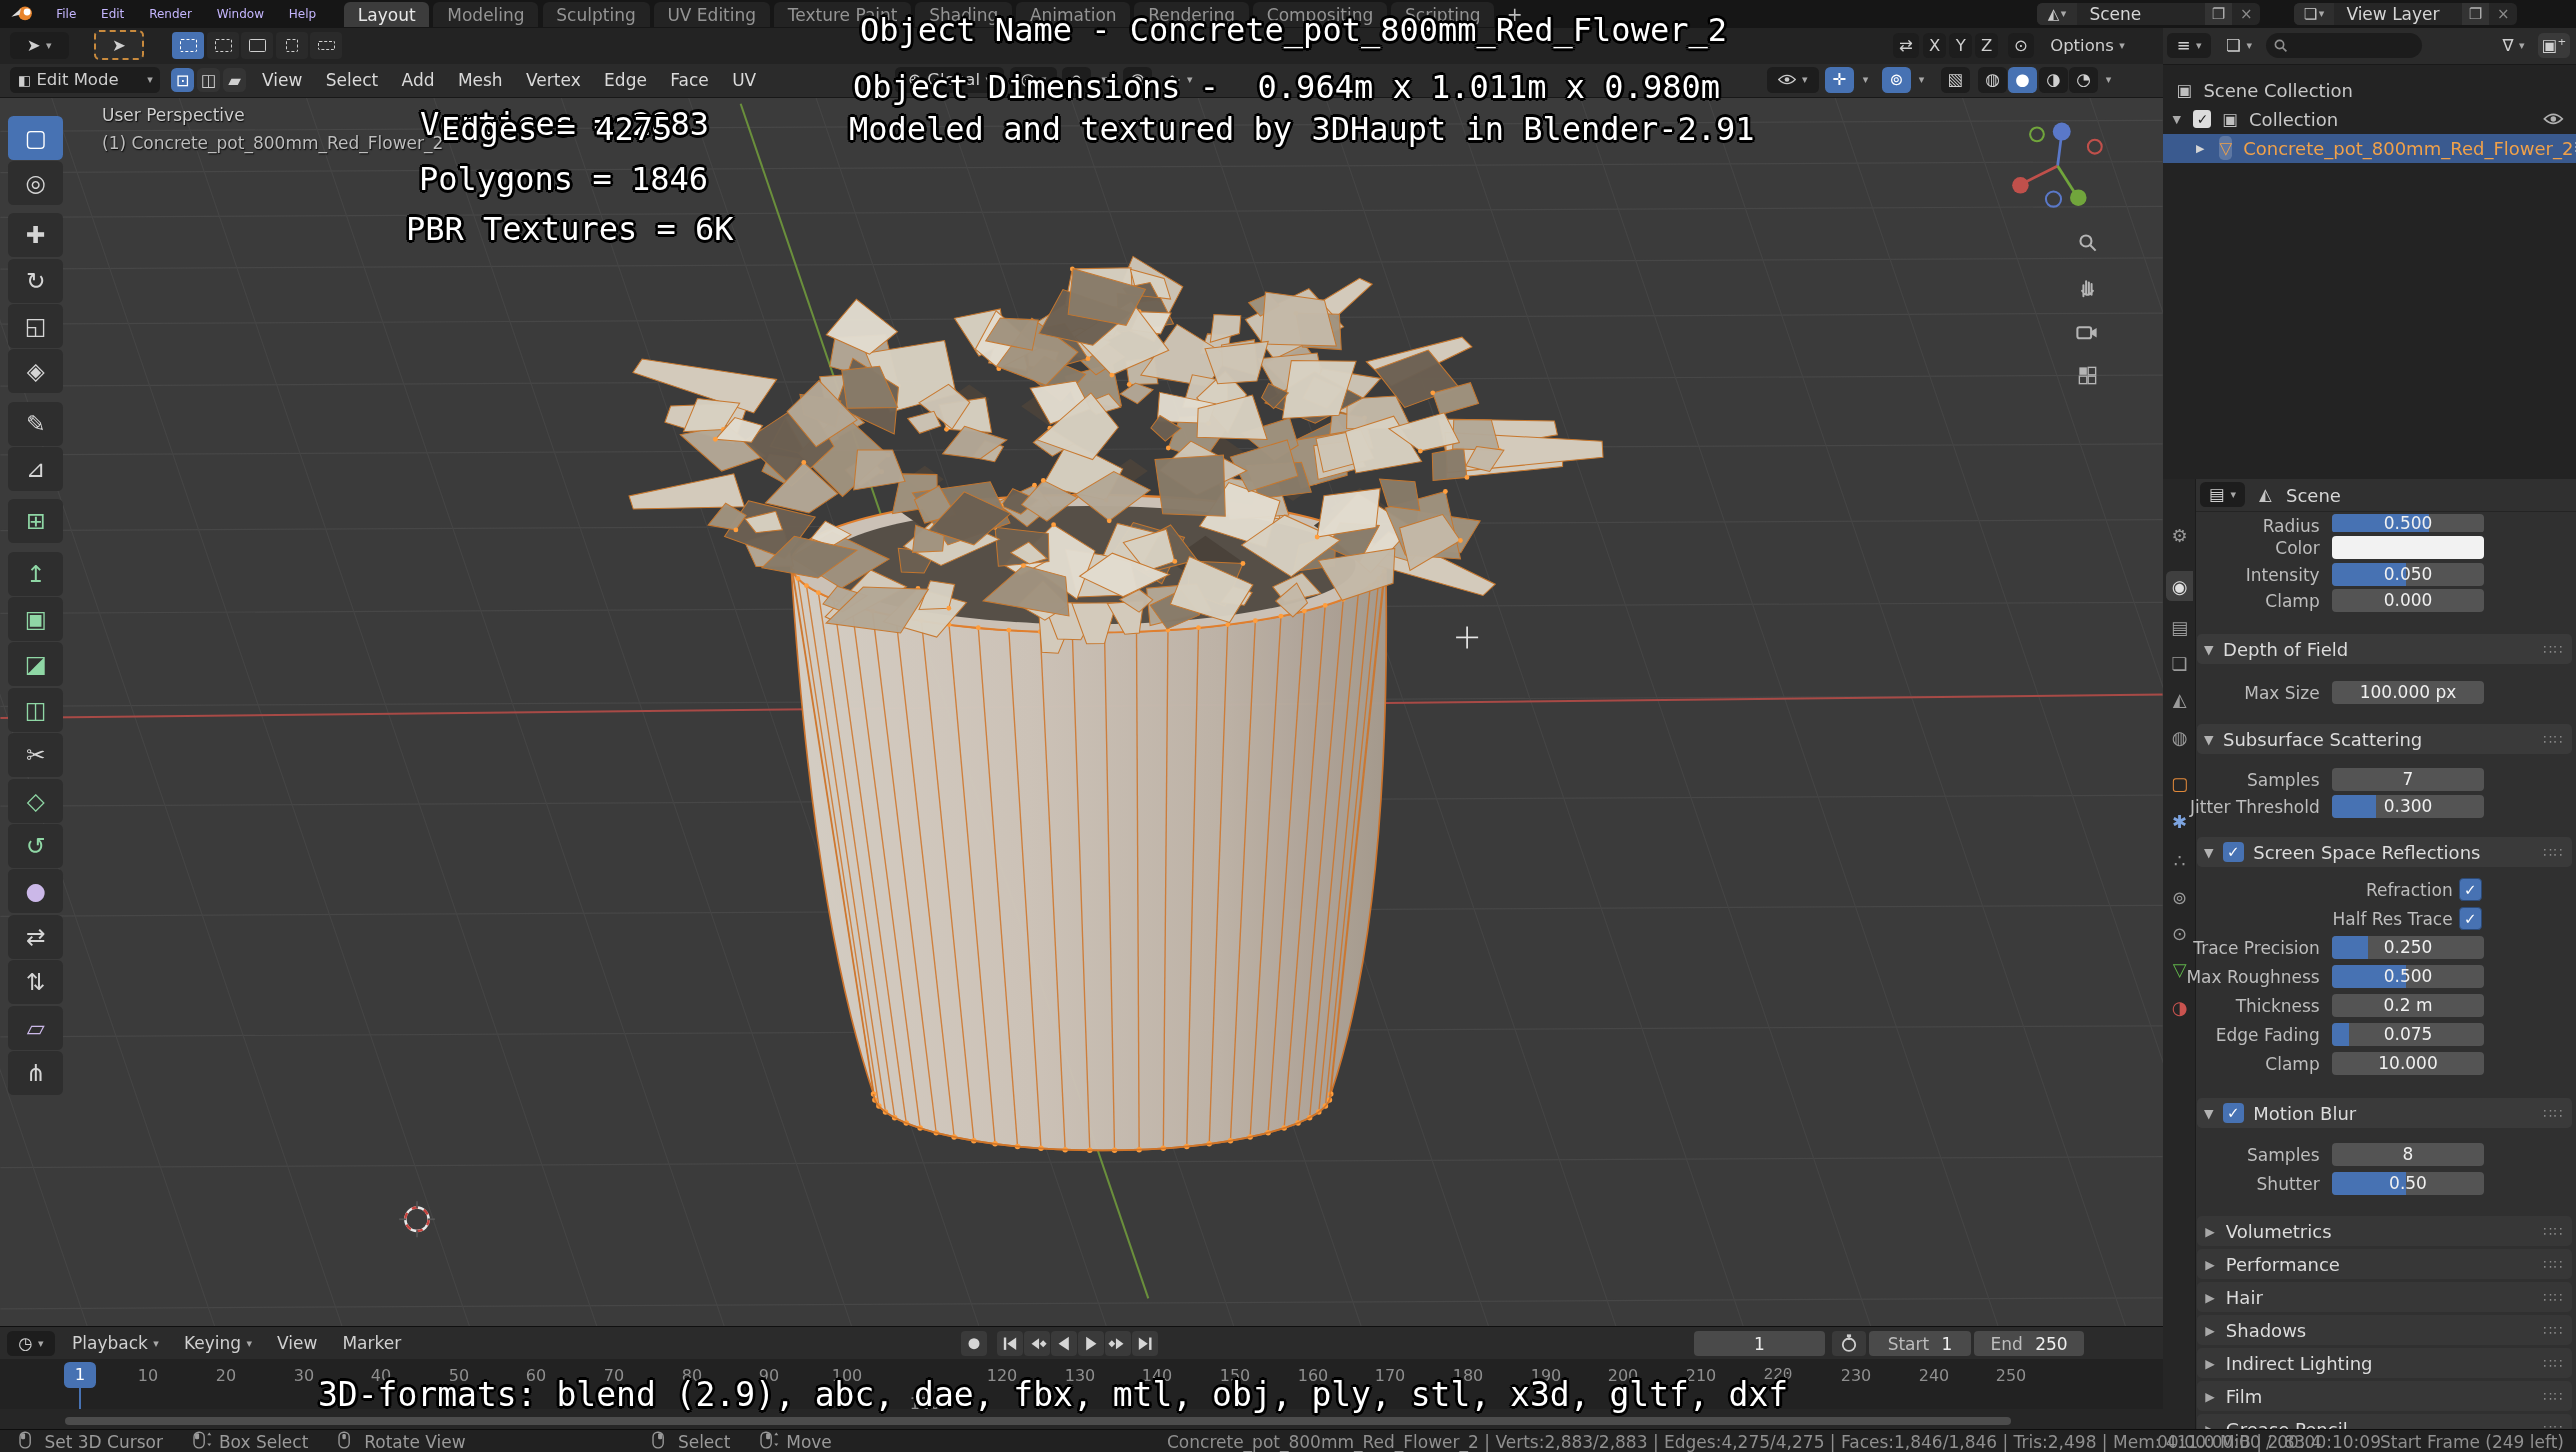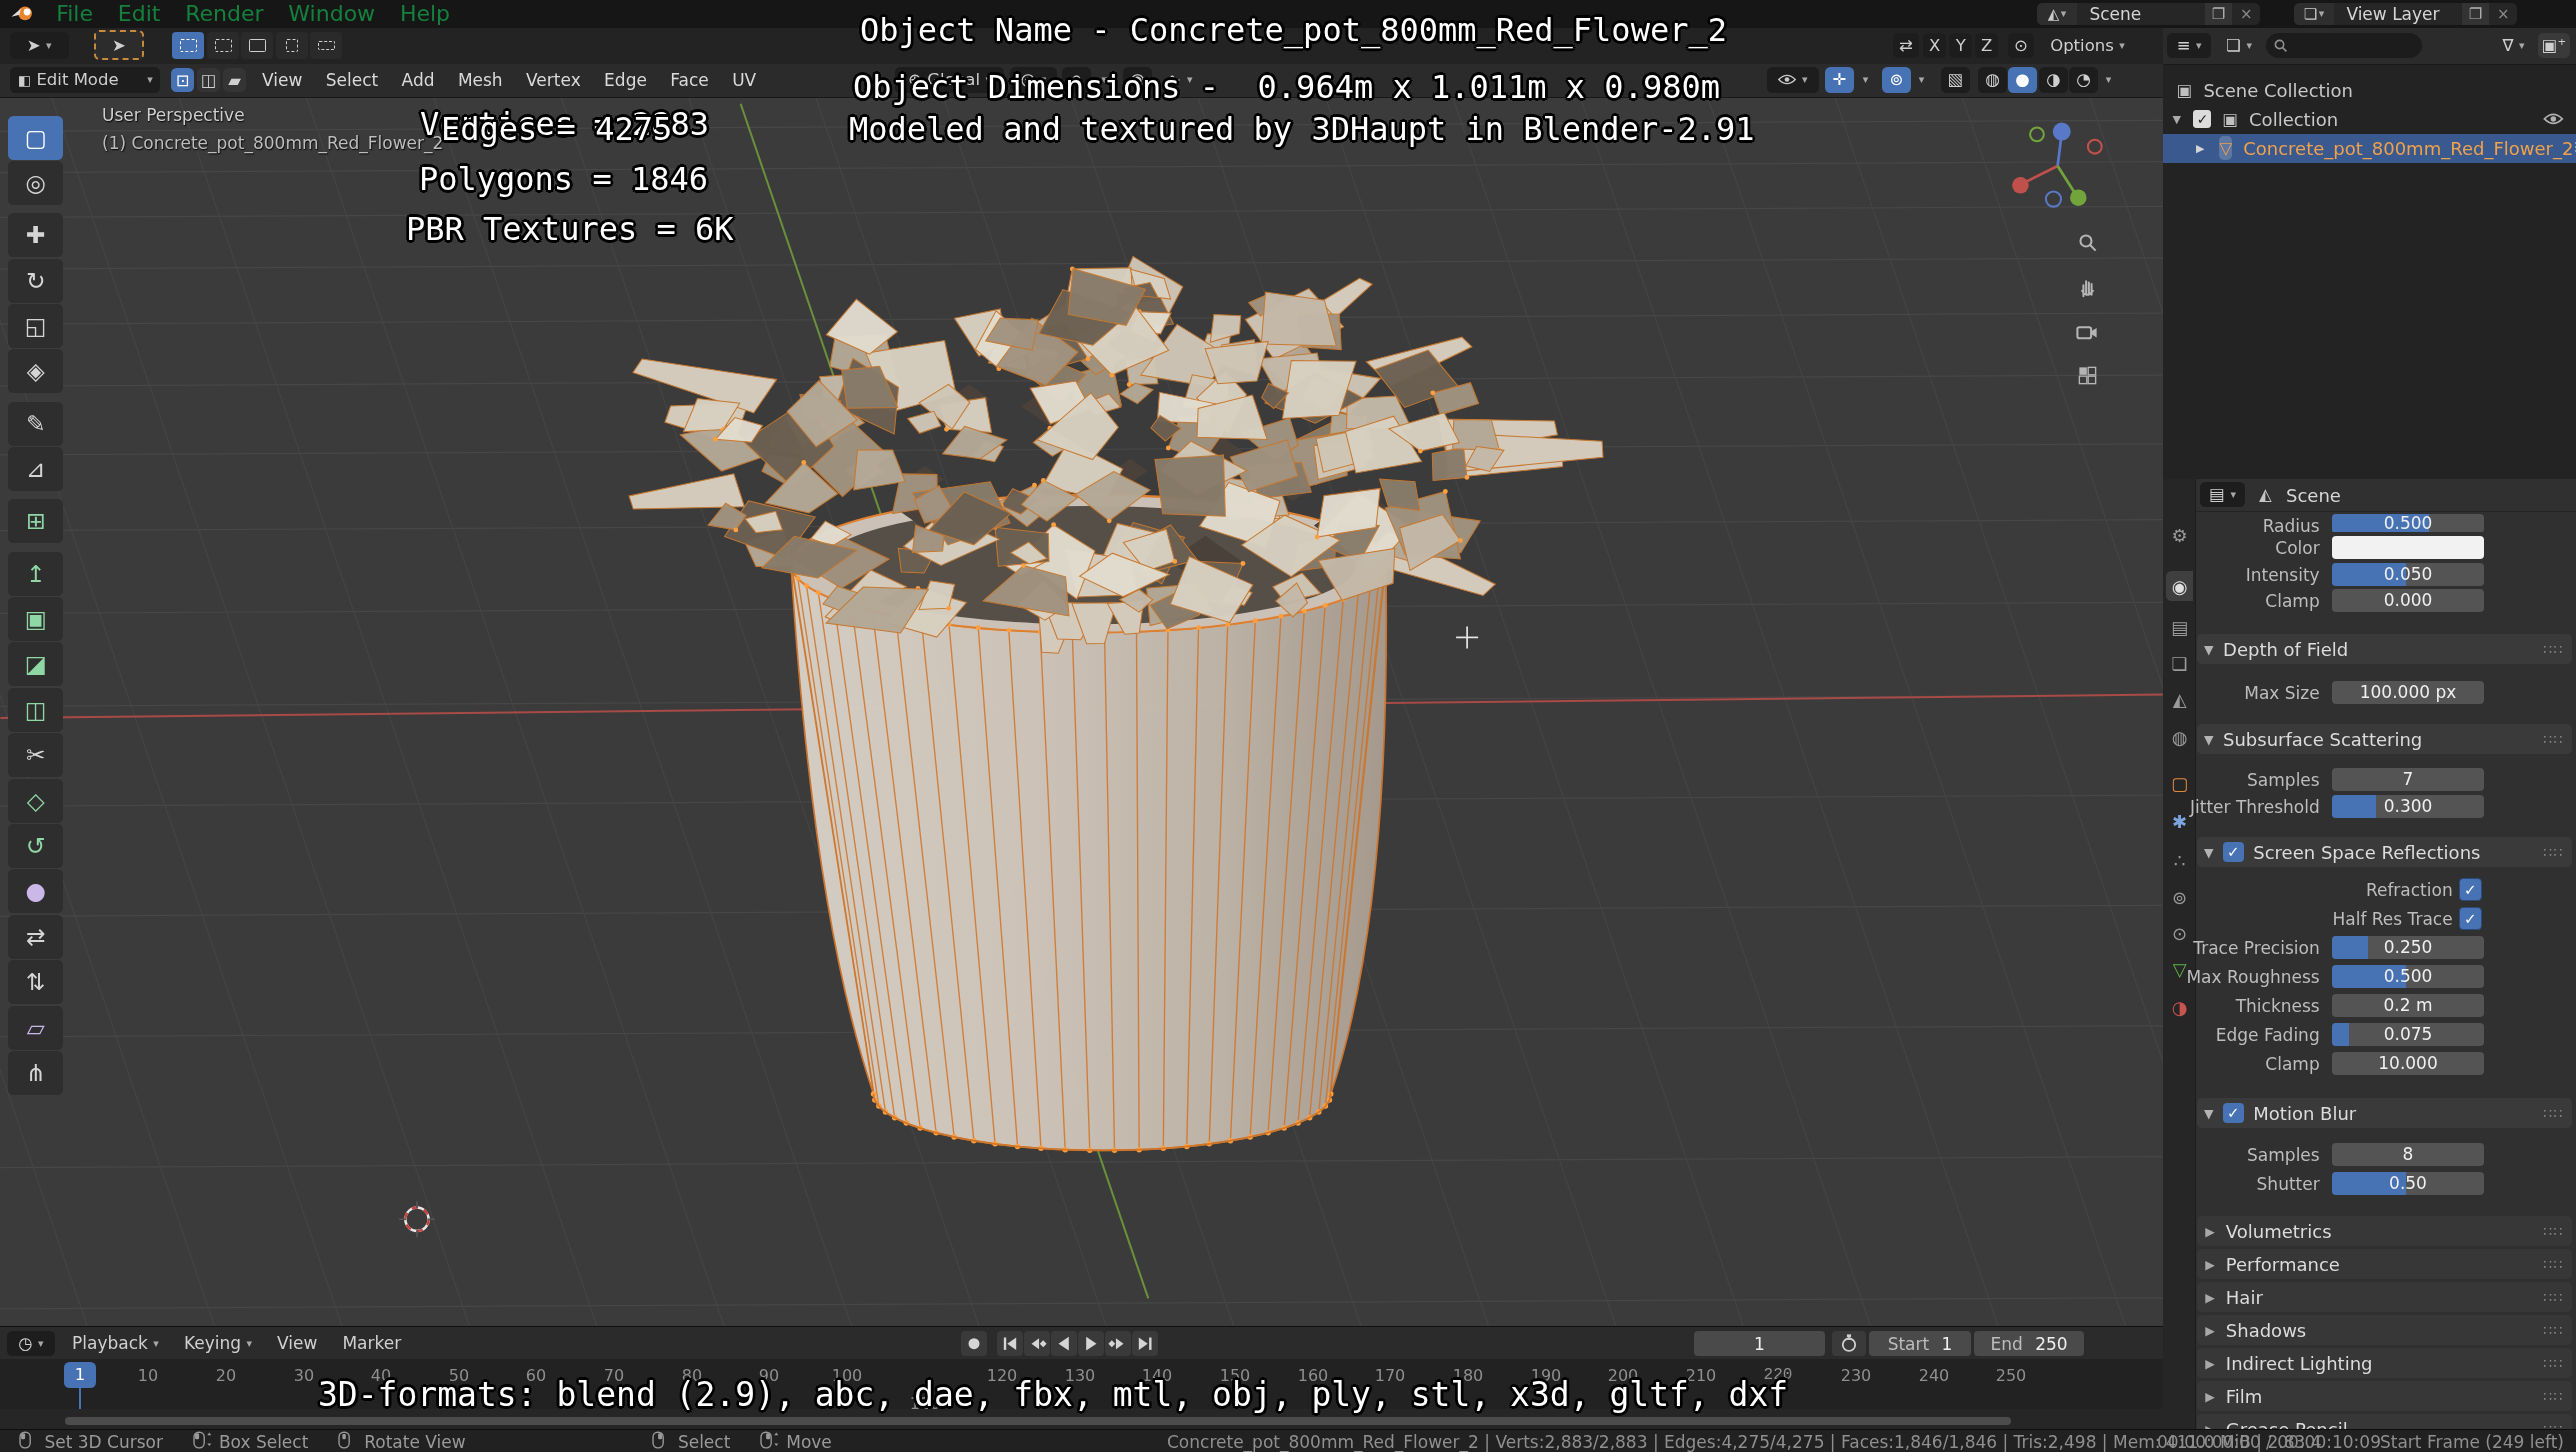--- a/index.html
+++ b/index.html
@@ -2,21 +2,21 @@
 <html style="font-size:11px"><head>
 <meta charset="utf-8">
 <style>
   html,body{margin:0;padding:0;background:#111;}
   #root{position:relative;width:2576px;height:1453px;background:#2b2b2b;overflow:hidden;
         font-family:"DejaVu Sans","Liberation Sans",sans-serif;color:#d0d0d0;}
   .abs{position:absolute;}
   
   #topbar{position:absolute;left:0;top:0;width:2576px;height:27.6px;background:#161616;border-bottom:1.4px solid #0d0d0d;display:flex;align-items:center;}
   #topbar .menus{display:flex;align-items:center;gap:2.8px;margin-left:9.6px;}
-  #topbar .menu-item{padding:1.4px 11px;font-size:22px;color:#15803d;border-radius:4.1px;}
+  #topbar .menu-item{padding:1.4px 11px;font-size:12px;color:#c4b5fd;border-radius:4.1px;}
   #tabs{position:absolute;left:344px;top:1.4px;display:flex;align-items:flex-end;gap:4.1px;height:26px;}
   .tab{padding:2.8px 13.8px;font-size:17px;color:#949494;background:#232323;border-radius:6.2px 6.2px 0 0;white-space:nowrap;}
   .tab.active{background:#3c3c3c;color:#e8e8e8;}
   .tab.add{padding:2.8px 8.3px;color:#bdbdbd;background:transparent;font-size:19px;}
   .selector{position:absolute;top:2.8px;height:22px;display:flex;align-items:center;background:#262626;border-radius:5.5px;overflow:hidden;}
   .selector .sicon{width:40px;text-align:center;color:#c9c9c9;font-size:15px;background:#2e2e2e;height:100%;display:flex;align-items:center;justify-content:center;gap:1.4px;}
   .selector .stext{padding:0 12.4px;font-size:17px;color:#d6d6d6;min-width:103px;}
   .selector .sbtn{width:27.6px;height:100%;display:flex;align-items:center;justify-content:center;color:#b5b5b5;font-size:15px;background:#333;}
   .selector .sx{background:transparent;color:#8a8a8a;}
   .chev{font-size:11px;color:#a8a8a8;}
@@ -92,20 +92,33 @@
         <circle cx="25" cy="13" r="5" fill="#fff"></circle>
       <path d="M2 20 L16 8 L14 17 Z" fill="#dcdcdc"></path>
     </svg>
     <nav class="menus" id="topbar-menus">
         <span class="menu-item">File</span>
         <span class="menu-item">Edit</span>
         <span class="menu-item">Render</span>
         <span class="menu-item">Window</span>
         <span class="menu-item">Help</span>
       </nav>
+    <div id="tabs">
+        <span class="tab active">Layout</span>
+        <span class="tab">Modeling</span>
+        <span class="tab">Sculpting</span>
+        <span class="tab">UV Editing</span>
+        <span class="tab">Texture Paint</span>
+        <span class="tab">Shading</span>
+        <span class="tab">Animation</span>
+        <span class="tab">Rendering</span>
+        <span class="tab">Compositing</span>
+        <span class="tab">Scripting</span>
+        <span class="tab add">+</span>
+      </div>
     <div class="selector" style="left:2037px;">
       <span class="sicon">◭<span class="chev">▾</span></span>
       <span class="stext">Scene</span>
       <span class="sbtn">❐</span>
       <span class="sbtn sx">×</span>
     </div>
     <div class="selector" style="left:2294px;">
       <span class="sicon">❏<span class="chev">▾</span></span>
       <span class="stext">View Layer</span>
       <span class="sbtn">❐</span>

